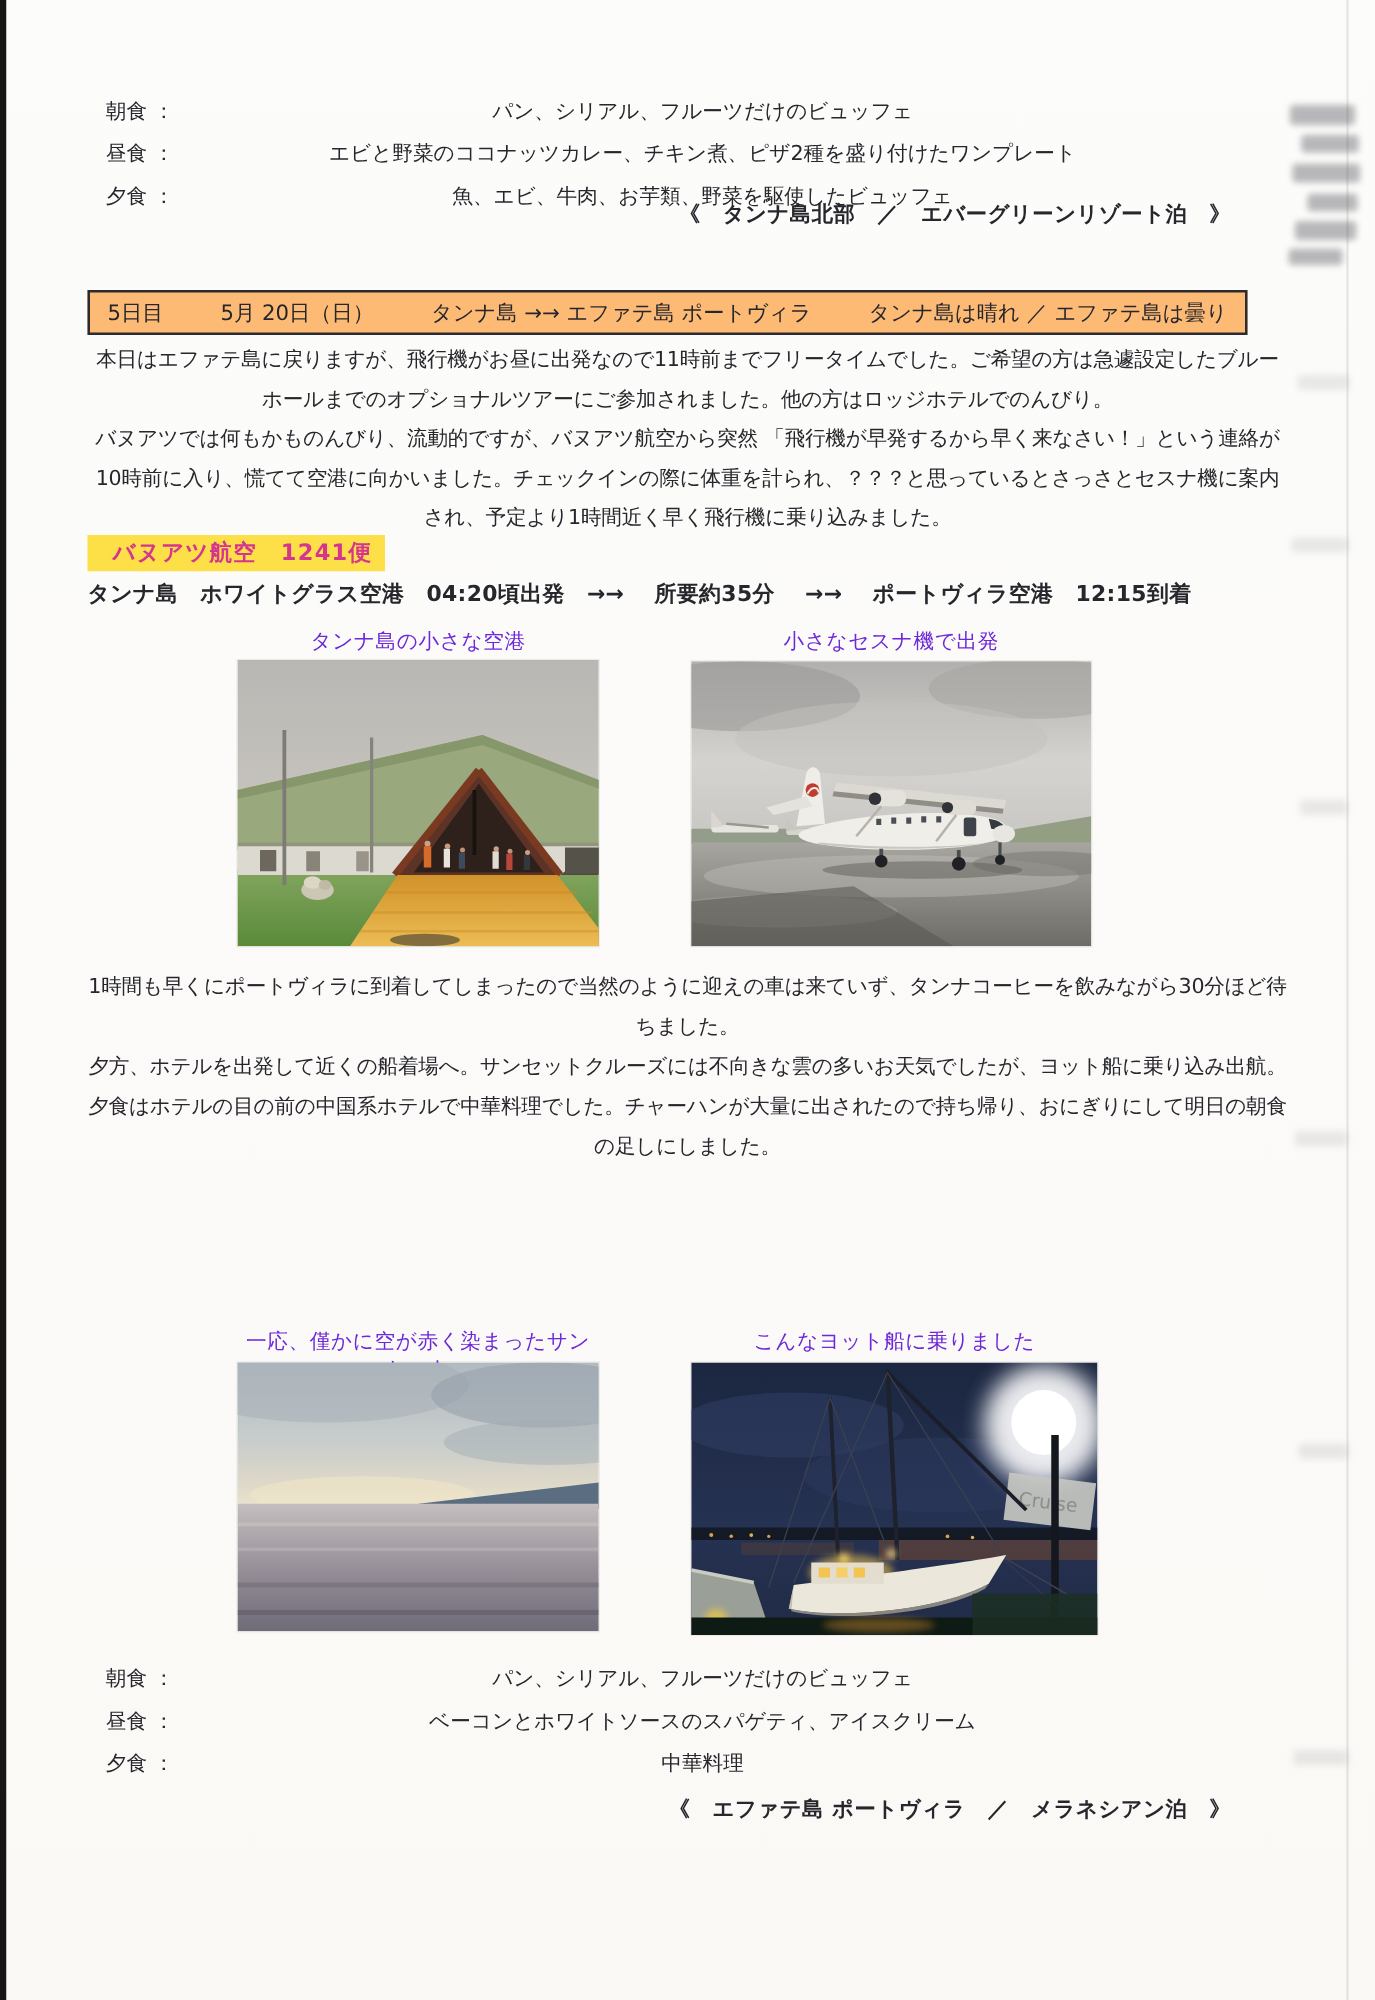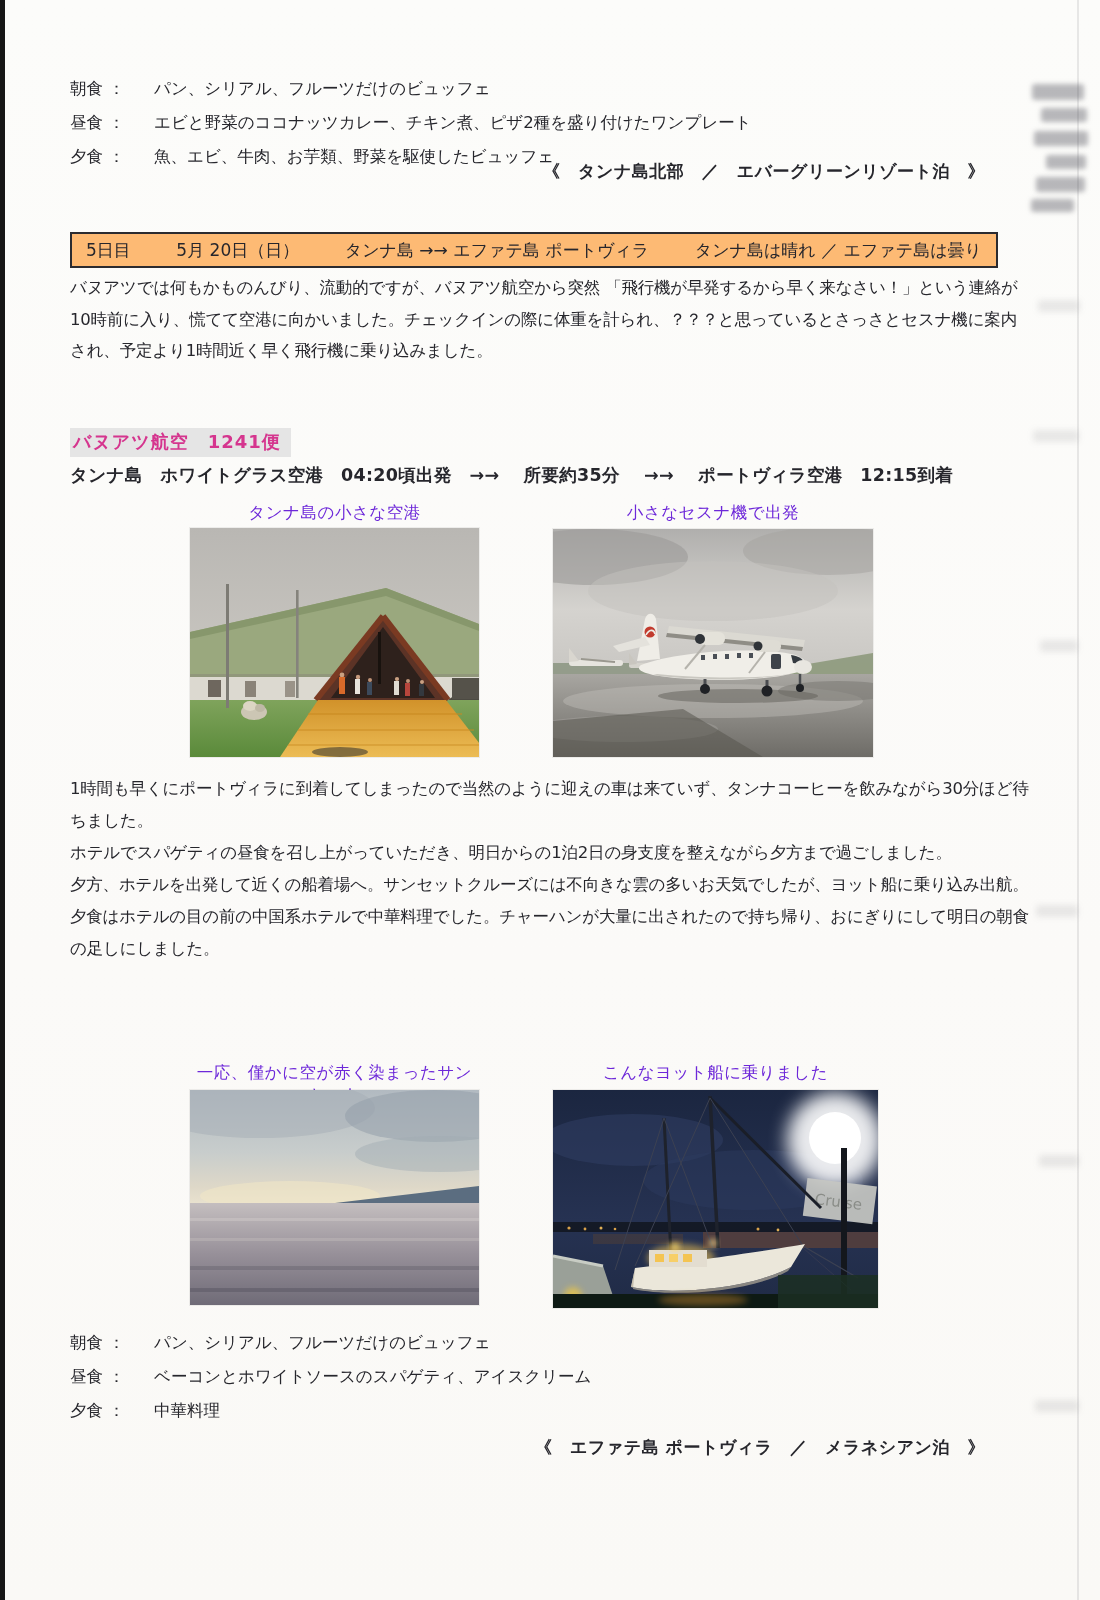--- a/index.html
+++ b/index.html
@@ -2,21 +2,21 @@
 <html><head>
 <meta charset="utf-8">
 <style>
   html,body{margin:0;padding:0;}
   body{
     width:1100px;height:1600px;position:relative;overflow:hidden;
     background:linear-gradient(180deg,#fcfcfa 0%,#fbfaf8 60%,#faf9f6 100%);
     font-family:"DejaVu Sans","Liberation Sans",sans-serif;
     color:#26262c;
   }
-  .abs{position:absolute;}
+  .abs{position:absolute;text-align:center;}
   
   .edge-left{left:0;top:0;width:5px;height:1600px;background:#161616;}
   .edge-right{left:1077px;top:0;width:2px;height:1600px;background:rgba(50,50,55,.10);}
   .ghost{position:absolute;border-radius:3px;background:rgba(70,70,82,.38);filter:blur(2.5px);}
   .ghost.lite{background:rgba(90,90,100,.12);filter:blur(3px);}
   
   .meals{left:70px;width:900px;font-size:16.5px;line-height:34px;}
   .meal-row{display:flex;}
   .meal-label{width:84px;flex:0 0 84px;}
   .meal-text{flex:1;}
@@ -29,22 +29,22 @@
     justify-content:space-between;padding:0 14px;
     font-weight:normal;font-size:17px;background:#fdba74;
   }
   
   .para-block{left:70px;width:960px;font-size:16.5px;line-height:31.5px;letter-spacing:-.2px;}
   .para-block p{margin:0;}
   .mid-block{line-height:32px;}
   
   .flight-label{
     left:70px;top:428px;display:inline-block;
-    background:#e5e5e5;color:#d5358e;font-weight:bold;font-size:18px;
-    padding:2px 10px 3px 3px;letter-spacing:1px;
+    background:#fde047;color:#d5358e;font-weight:bold;font-size:18px;
+    padding:2px 10px 3px 20px;letter-spacing:1px;
   }
   .flight-route{left:70px;top:463px;font-weight:bold;font-size:17.5px;letter-spacing:.3px;}
   
   .caption{color:#6d28d9;font-size:16.5px;text-align:center;letter-spacing:.5px;}
   
   .photo{box-shadow:0 0 0 1px rgba(0,0,0,.06);}
   .photo svg{display:block;width:100%;height:100%;}
 </style>
 </head>
 <body>
@@ -82,20 +82,21 @@
 <div class="abs stay" style="top:160px;font-family:Liberation Serif, serif;">《　タンナ島北部　／　エバーグリーンリゾート泊　》</div>
 
 <div class="abs daybox">
   <span>5日目</span>
   <span>5月 20日（日）</span>
   <span>タンナ島 →→ エファテ島 ポートヴィラ</span>
   <span>タンナ島は晴れ ／ エファテ島は曇り</span>
 </div>
 
 <div class="abs para-block" style="top:272px;">
+  <p>本日はエファテ島に戻りますが、飛行機がお昼に出発なので11時前までフリータイムでした。ご希望の方は急遽設定したブルーホールまでのオプショナルツアーにご参加されました。他の方はロッジホテルでのんびり。</p>
   <p>バヌアツでは何もかものんびり、流動的ですが、バヌアツ航空から突然 「飛行機が早発するから早く来なさい！」という連絡が10時前に入り、慌てて空港に向かいました。チェックインの際に体重を計られ、？？？と思っているとさっさとセスナ機に案内され、予定より1時間近く早く飛行機に乗り込みました。</p>
 </div>
 
 <div class="abs flight-label">バヌアツ航空　1241便</div>
 <div class="abs flight-route">タンナ島　ホワイトグラス空港　04:20頃出発　→→　 所要約35分 　→→　 ポートヴィラ空港　12:15到着</div>
 
 <div class="abs caption" style="left:190px;top:502px;width:289px;">タンナ島の小さな空港</div>
 <div class="abs caption" style="left:553px;top:502px;width:320px;">小さなセスナ機で出発</div>
 
 <div class="abs photo" style="left:190px;top:528px;width:289px;height:229px;">
@@ -212,21 +213,20 @@
   <line x1="214" y1="151" x2="214" y2="160" stroke="#4a4c50" stroke-width="3"></line>
   <line x1="247" y1="145" x2="247" y2="156" stroke="#4a4c50" stroke-width="2.5"></line>
   <circle cx="152" cy="160" r="5" fill="#1f2125"></circle>
   <circle cx="214" cy="162" r="5.5" fill="#1f2125"></circle>
   <circle cx="247" cy="159" r="4" fill="#1f2125"></circle>
 </svg>
 </div>
 
 <div class="abs para-block mid-block" style="top:773px;">
   <p>1時間も早くにポートヴィラに到着してしまったので当然のように迎えの車は来ていず、タンナコーヒーを飲みながら30分ほど待ちました。</p>
-  <p>ホテルでスパゲティの昼食を召し上がっていただき、明日からの1泊2日の身支度を整えながら夕方まで過ごしました。</p>
   <p>夕方、ホテルを出発して近くの船着場へ。サンセットクルーズには不向きな雲の多いお天気でしたが、ヨット船に乗り込み出航。</p>
   <p>夕食はホテルの目の前の中国系ホテルで中華料理でした。チャーハンが大量に出されたので持ち帰り、おにぎりにして明日の朝食の足しにしました。</p>
 </div>
 
 <div class="abs caption" style="left:190px;top:1062px;width:289px;">一応、僅かに空が赤く染まったサンセット</div>
 <div class="abs caption" style="left:553px;top:1062px;width:325px;">こんなヨット船に乗りました</div>
 
 <div class="abs photo" style="left:190px;top:1090px;width:289px;height:215px;">
 <svg viewBox="0 0 289 215" preserveAspectRatio="none">
   <defs>

